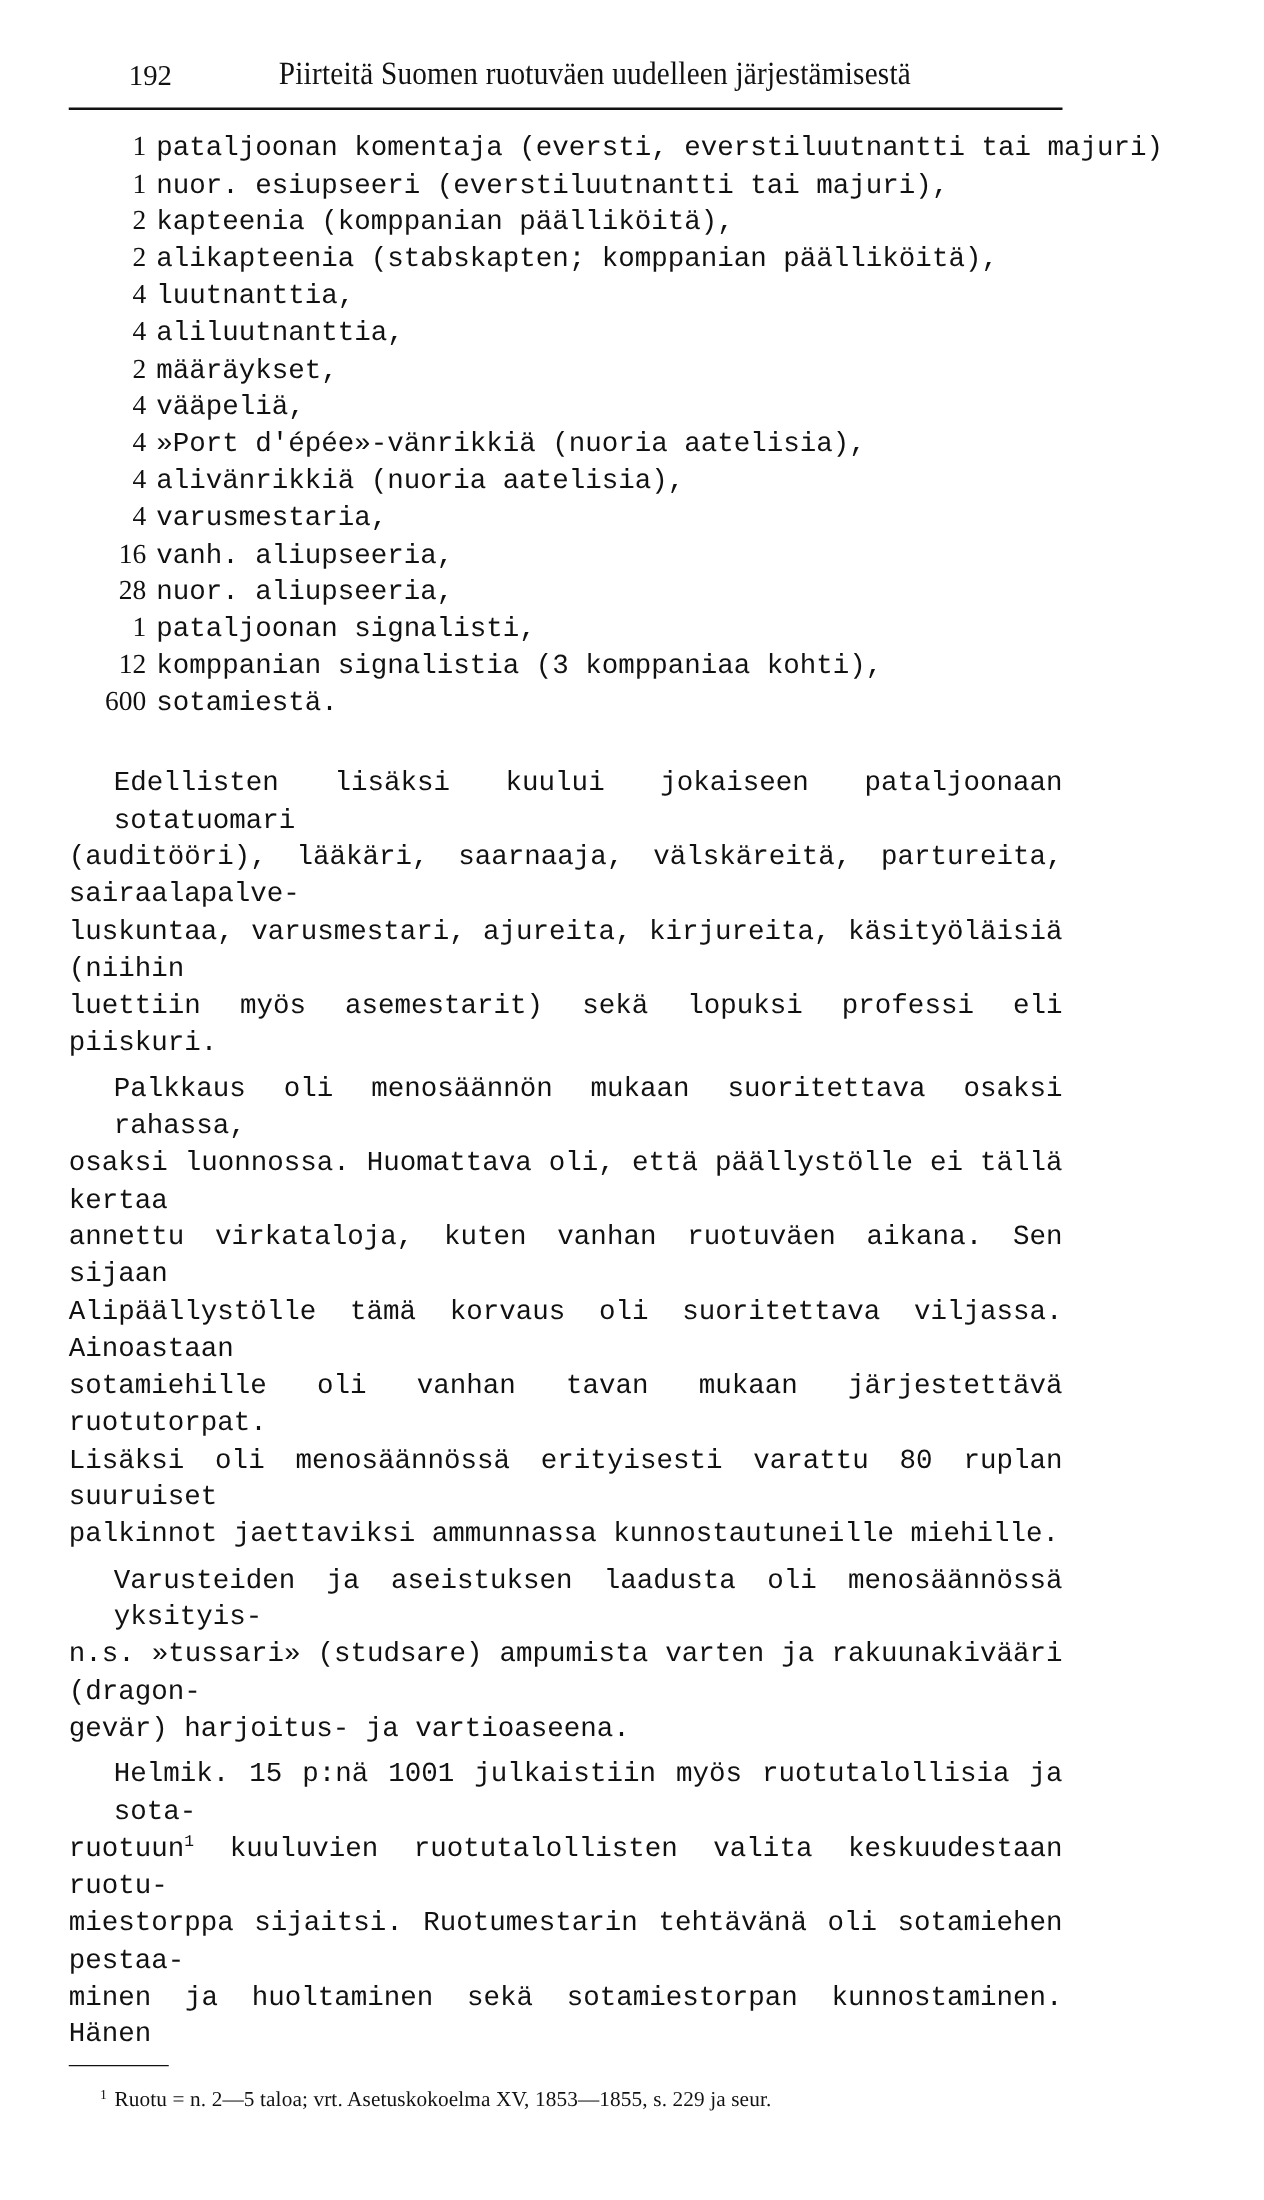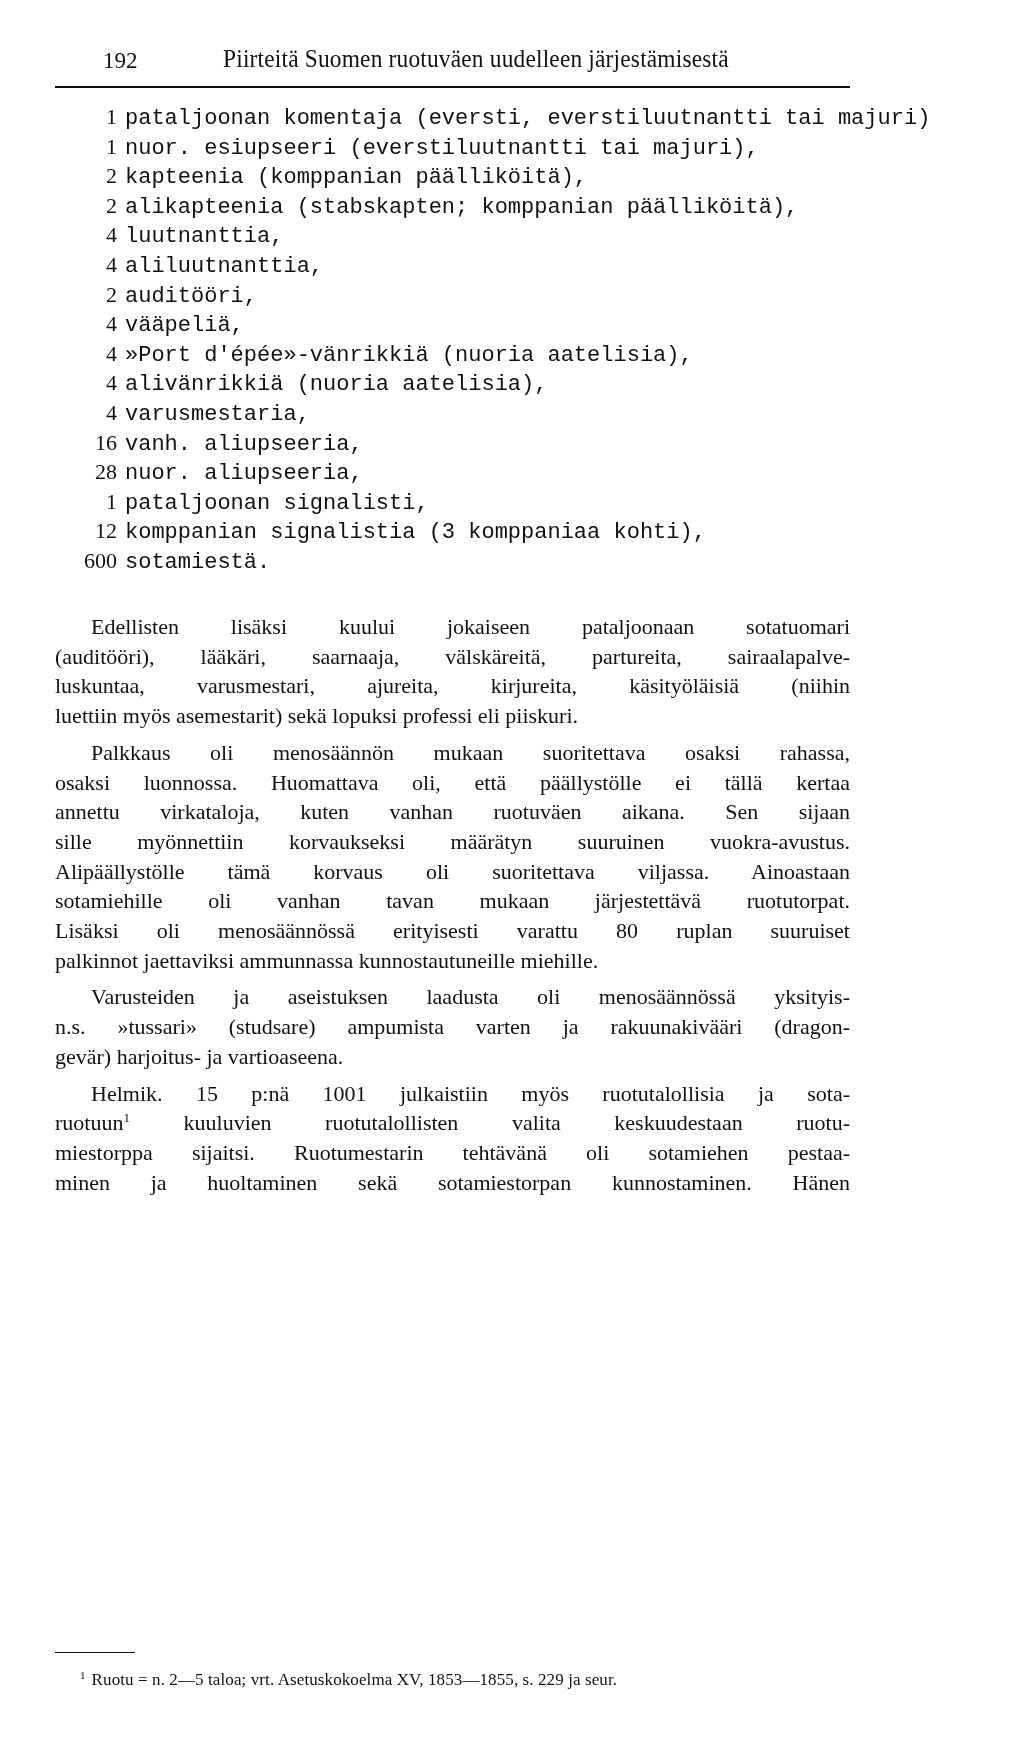--- a/index.html
+++ b/index.html
@@ -30,21 +30,21 @@
     }
     .staff-count {
       width: 62px; text-align: right; padding-right: 8px; flex: 0 0 auto;
     }
     .staff-desc { flex: 0 0 auto; font-family: Liberation Mono, monospace; }
     .body-text {
       position: absolute; left: 55px; top: 612px; width: 795px;
     }
     .para {
       margin: 0 0 7px 0; font-size: 22px; line-height: 29.7px; text-align: justify;
-      text-indent: 36px; hyphens: manual;
+      text-indent: 36px; hyphens: manual; font-family: Liberation Mono, monospace;
     }
     .para .line { display: block; text-align: justify; text-align-last: justify; text-indent: 0; }
     .para .line.first { padding-left: 36px; }
     .para .line.last { text-align-last: left; }
     sup.fnref { font-size: 13px; vertical-align: 8px; line-height: 0; }
     .footnote-rule {
       position: absolute; left: 55px; top: 1652px; width: 80px; border-top: 1.5px solid #111111;
     }
     .footnote {
       position: absolute; left: 80px; top: 1670px; font-size: 17px; font-weight: normal; white-space: nowrap;
@@ -81,21 +81,21 @@
     <li class="staff-row">
       <span class="staff-count">4</span>
       <span class="staff-desc">luutnanttia,</span>
     </li>
     <li class="staff-row">
       <span class="staff-count">4</span>
       <span class="staff-desc">aliluutnanttia,</span>
     </li>
     <li class="staff-row">
       <span class="staff-count">2</span>
-      <span class="staff-desc">auditööri,</span>
+      <span class="staff-desc">määräykset,</span>
     </li>
     <li class="staff-row">
       <span class="staff-count">4</span>
       <span class="staff-desc">vääpeliä,</span>
     </li>
     <li class="staff-row">
       <span class="staff-count">4</span>
       <span class="staff-desc">»Port d'épée»-vänrikkiä (nuoria aatelisia),</span>
     </li>
     <li class="staff-row">
@@ -132,21 +132,20 @@
   <p class="para">
     <span class="line first">Edellisten lisäksi kuului jokaiseen pataljoonaan sotatuomari</span>
     <span class="line">(auditööri), lääkäri, saarnaaja, välskäreitä, partureita, sairaalapalve-</span>
     <span class="line">luskuntaa, varusmestari, ajureita, kirjureita, käsityöläisiä (niihin</span>
     <span class="line last">luettiin myös asemestarit) sekä lopuksi professi eli piiskuri.</span>
   </p>
   <p class="para">
     <span class="line first">Palkkaus oli menosäännön mukaan suoritettava osaksi rahassa,</span>
     <span class="line">osaksi luonnossa. Huomattava oli, että päällystölle ei tällä kertaa</span>
     <span class="line">annettu virkataloja, kuten vanhan ruotuväen aikana. Sen sijaan</span>
-    <span class="line">sille myönnettiin korvaukseksi määrätyn suuruinen vuokra-avustus.</span>
     <span class="line">Alipäällystölle tämä korvaus oli suoritettava viljassa. Ainoastaan</span>
     <span class="line">sotamiehille oli vanhan tavan mukaan järjestettävä ruotutorpat.</span>
     <span class="line">Lisäksi oli menosäännössä erityisesti varattu 80 ruplan suuruiset</span>
     <span class="line last">palkinnot jaettaviksi ammunnassa kunnostautuneille miehille.</span>
   </p>
   <p class="para">
     <span class="line first">Varusteiden ja aseistuksen laadusta oli menosäännössä yksityis-</span>
     <span class="line">n.s. »tussari» (studsare) ampumista varten ja rakuunakivääri (dragon-</span>
     <span class="line last">gevär) harjoitus- ja vartioaseena.</span>
   </p>

